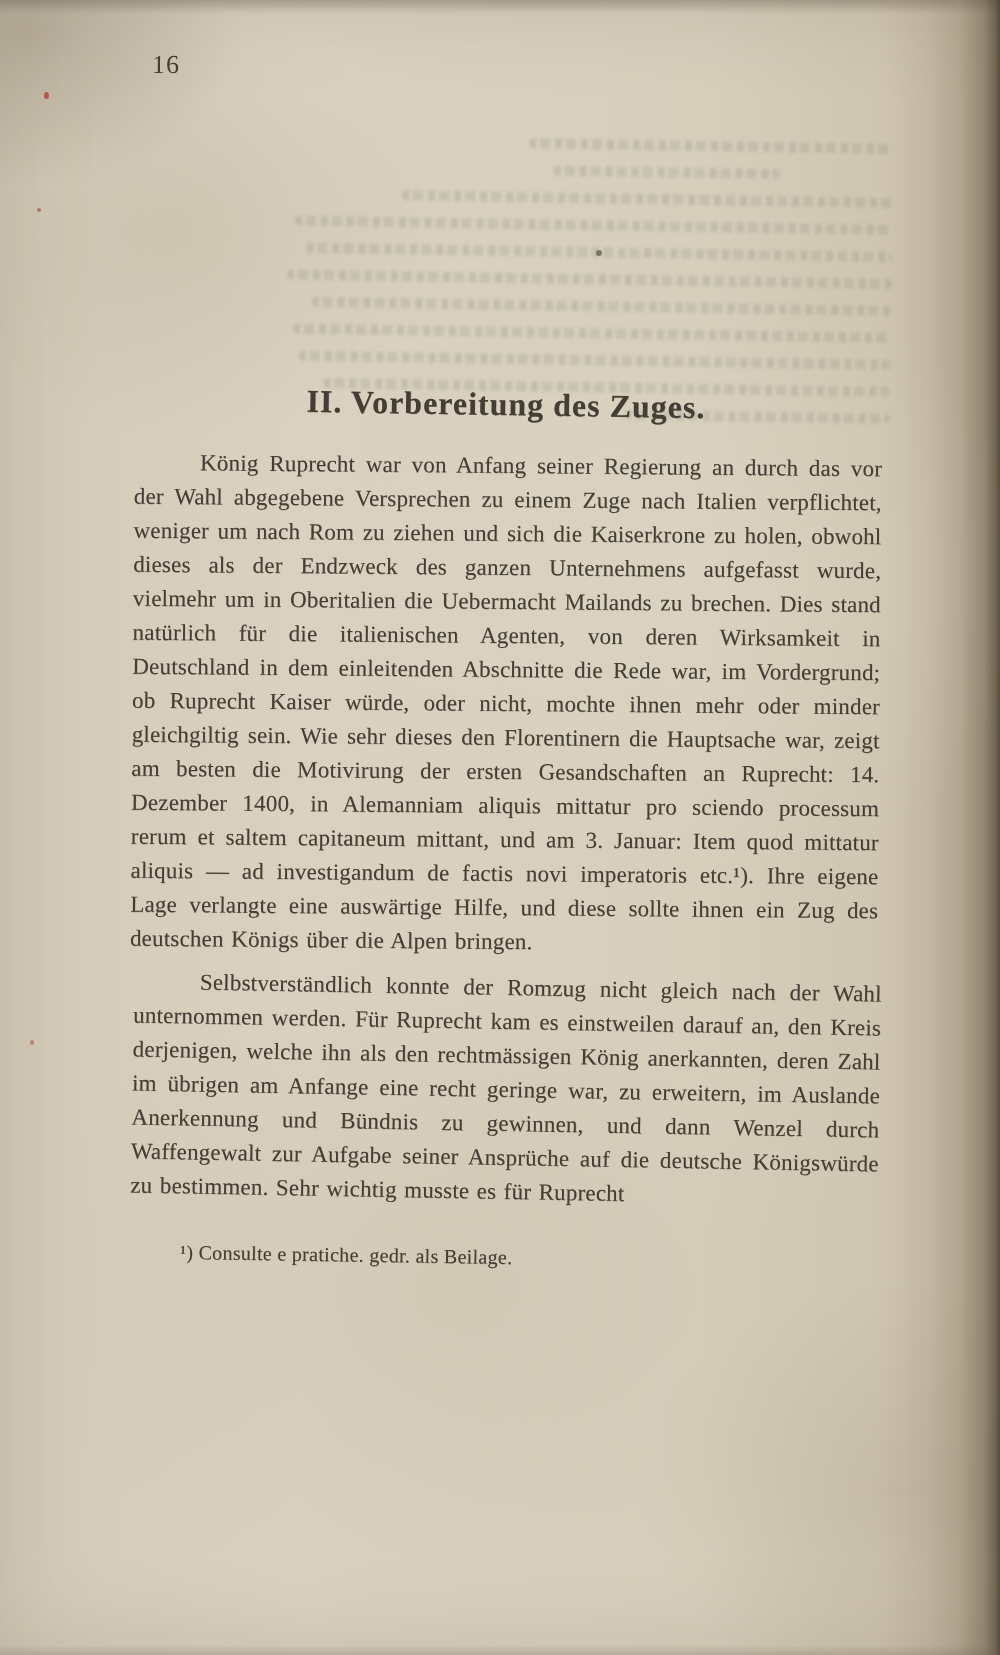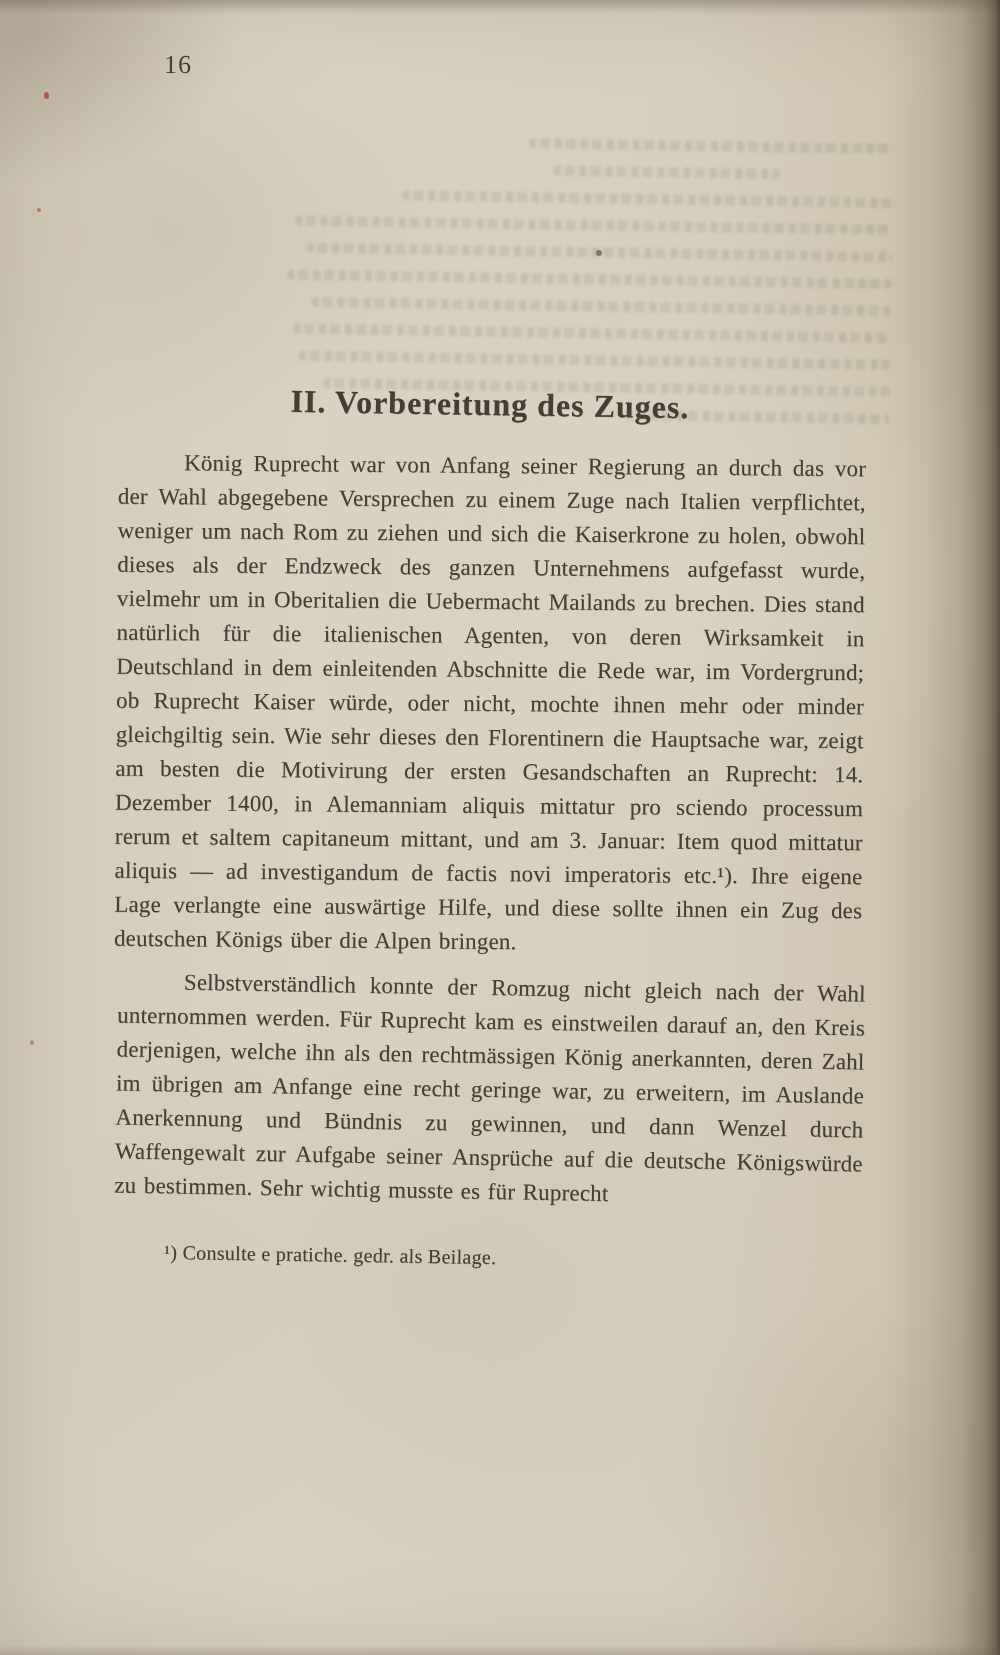--- a/index.html
+++ b/index.html
@@ -49,21 +49,21 @@
   .edge-bottom {
     position: absolute;
     left: 0; bottom: 0; right: 0;
     height: 10px;
     background: linear-gradient(0deg, rgba(100,88,70,0.22), rgba(100,88,70,0));
     pointer-events: none;
   }
 
   .page-number {
     position: absolute;
-    left: 164px;
+    left: 152px;
     top: 50px;
     font-size: 26px;
     letter-spacing: 1px;
     transform: rotate(0.4deg);
   }
 
   
   .bleed {
     position: absolute;
     top: 122px;
@@ -101,21 +101,21 @@
     border-radius: 50%;
     pointer-events: none;
   }
   .speck-red-1 { left: 44px;  top: 92px;   width: 5px; height: 7px; background: rgba(168,62,48,0.75); }
   .speck-red-2 { left: 37px;  top: 208px;  width: 4px; height: 4px; background: rgba(168,62,48,0.6); }
   .speck-red-3 { left: 30px;  top: 1040px; width: 4px; height: 5px; background: rgba(168,62,48,0.5); }
   .speck-ink-1 { left: 596px; top: 250px;  width: 6px; height: 6px; background: rgba(72,66,54,0.6); filter: blur(0.4px); }
 
   .text-block {
     position: absolute;
-    left: 116px;
+    left: 132px;
     top: 386px;
     width: 748px;
   }
   .heading {
     margin: 0 0 26px 0;
     text-align: center;
     font-size: 32px;
     font-weight: 700;
     letter-spacing: 1px;
     transform: rotate(0.9deg);

